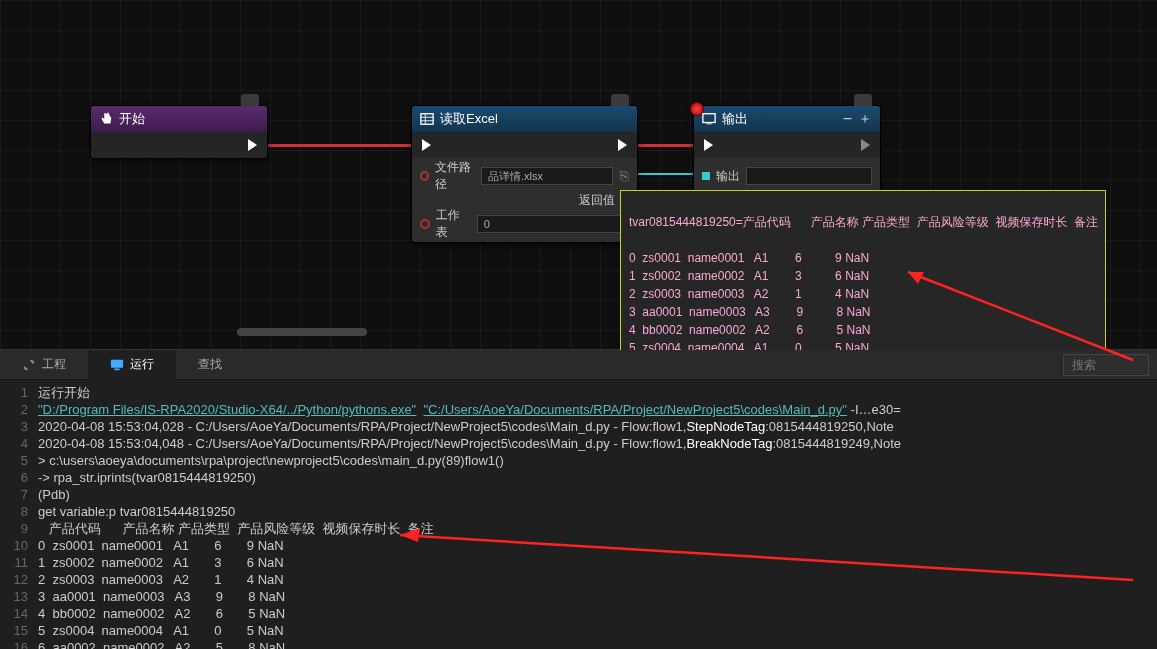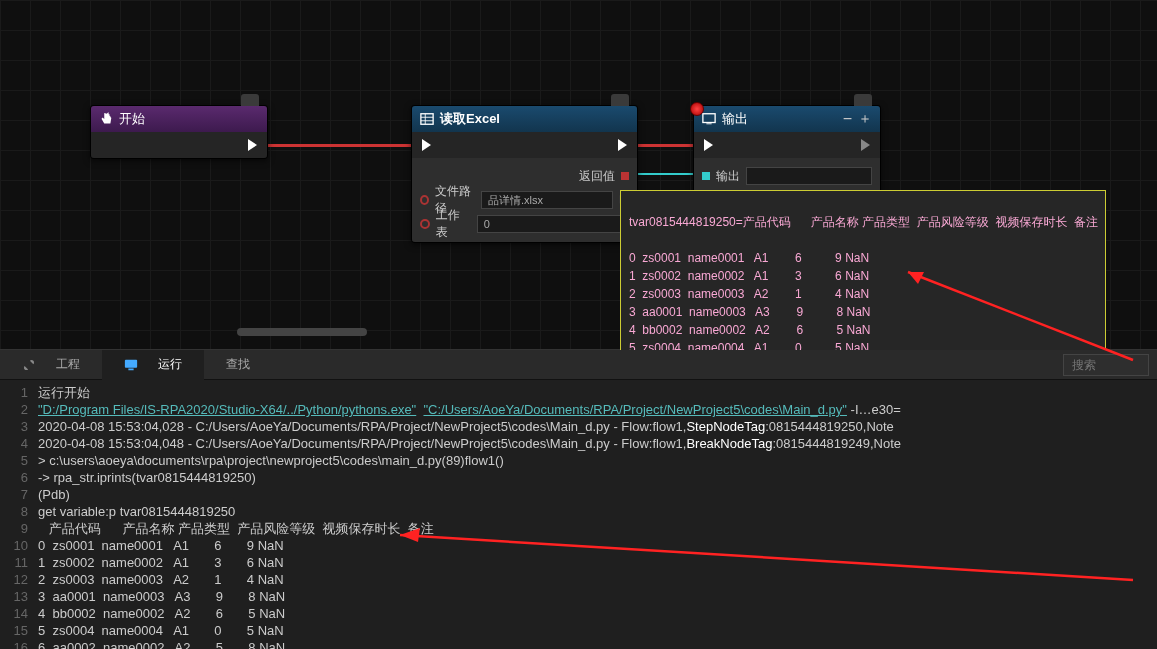--- a/index.html
+++ b/index.html
@@ -23,40 +23,40 @@
 .field { background:#1a1a1a; border:1px solid #444; padding:2px 6px; color:#aaa; font-size:11px; min-width:60px; height:18px; }
 .tab-knob { position:absolute; top:-12px; right:8px; width:18px; height:12px; background:#3a3a3a; border-radius:3px 3px 0 0; }
 
 
 .n-start { left:90px; top:105px; width:178px; }
 .n-start .node-head { background:linear-gradient(#5a2a6e,#3d1a4e); color:#fff; }
 .n-start .exec-bar { border-radius:0 0 3px 3px; justify-content:flex-end; }
 
 
 .n-excel { left:411px; top:105px; width:227px; }
-.n-excel .node-head { background:linear-gradient(#1a4a6e,#12354e); color:#fff;font-weight:bold; }
+.n-excel .node-head { background:linear-gradient(#1a4a6e,#12354e); color:#fff; }
 
 
 .n-out { left:693px; top:105px; width:188px; }
 .n-out .node-head { background:linear-gradient(#1a4a6e,#12354e); color:#fff; }
 .bp { position:absolute; left:-4px; top:-4px; width:14px; height:14px; background:radial-gradient(#f44,#a00); border-radius:50%; border:1px solid #600; }
 
 .wire-exec { position:absolute; height:3px; background:#c33; }
 .wire-data { position:absolute; height:2px; background:#3cc; }
 
 
 .tip { position:absolute; left:620px; top:190px; width:486px; background:#262626; border:1px solid #cccc33; padding:4px 8px 6px; font-size:12px; color:#f9a8d4; font-family:"Consolas","Courier New",monospace; line-height:18px; white-space:pre; }
 
 
 .hscroll { position:absolute; left:237px; top:328px; width:130px; height:8px; background:#444; border-radius:4px; }
 
 
 .panel { position:absolute; top:350px; left:0; right:0; bottom:0; background:#1f1f1f; display:flex; flex-direction:column; }
 .tabbar { height:30px; background:#2a2a2a; display:flex; align-items:center; border-bottom:1px solid #111; }
-.tab { padding:0 22px; height:30px; display:flex; align-items:center; gap:20px; color:#aaa; cursor:pointer; }
+.tab { padding:0 22px; height:30px; display:flex; align-items:center; gap:6px; color:#aaa; cursor:pointer; }
 .tab.on { background:#1f1f1f; color:#fff; }
 .search { margin-left:auto; margin-right:8px; }
 .search input { background:#2e2e2e; border:1px solid #444; color:#aaa; padding:3px 8px; width:86px; font-size:12px; }
 
 .console { flex:1; overflow:auto; padding:4px 0; font-family:"NSimSun","Consolas",monospace; font-size:13px; line-height:17px; }
 .ln { display:flex; }
 .gut { width:38px; text-align:right; padding-right:10px; color:#666; user-select:none; }
 .txt { flex:1; color:#ccc; white-space:pre; }
 .link { color:#5bb; text-decoration:underline; }
 .tag-step { color:#ffffff; }
@@ -105,29 +105,29 @@
           <line x1="1" y1="10" x2="15" y2="10" stroke="#fff"></line>
           <line x1="6" y1="2" x2="6" y2="14" stroke="#fff"></line>
         </svg>
       <span>读取Excel</span>
     </div>
     <div class="exec-bar">
       <div class="tri-right"></div>
       <div class="tri-right"></div>
     </div>
     <div class="node-body">
-      <div class="node-row" style="justify-content:flex-end">
-        <span>返回值</span>
-        <div class="port-red"></div>
-      </div>
       <div class="node-row">
         <div class="port-dot" style="border-color:#a33"></div>
         <span>文件路径</span>
         <input class="field" value="品详情.xlsx" style="">
         <span style="color:#888">⎘</span>
+      </div>
+      <div class="node-row" style="justify-content:flex-end">
+        <span>返回值</span>
+        <div class="port-red"></div>
       </div>
       <div class="node-row">
         <div class="port-dot" style="border-color:#a33"></div>
         <span>工作表</span>
         <input class="field" value="0" style="">
       </div>
     </div>
   </div>
 
   <div class="node n-out">

